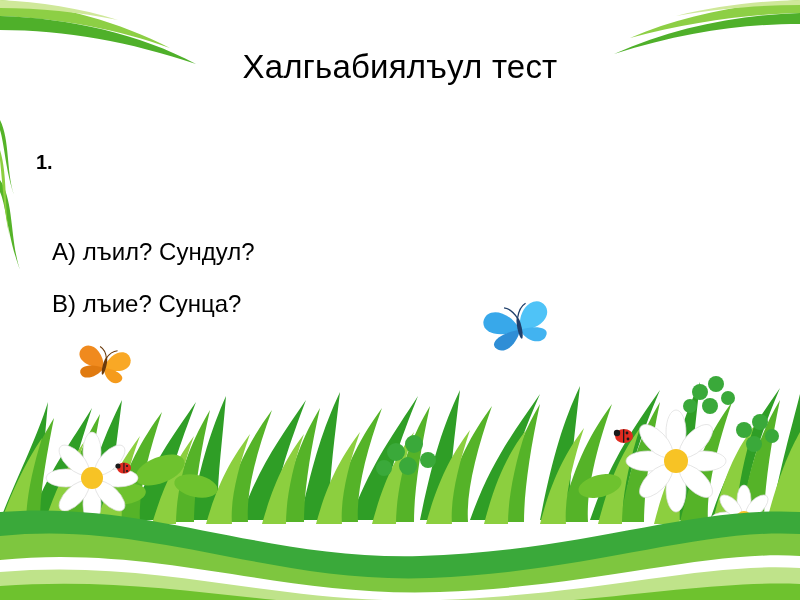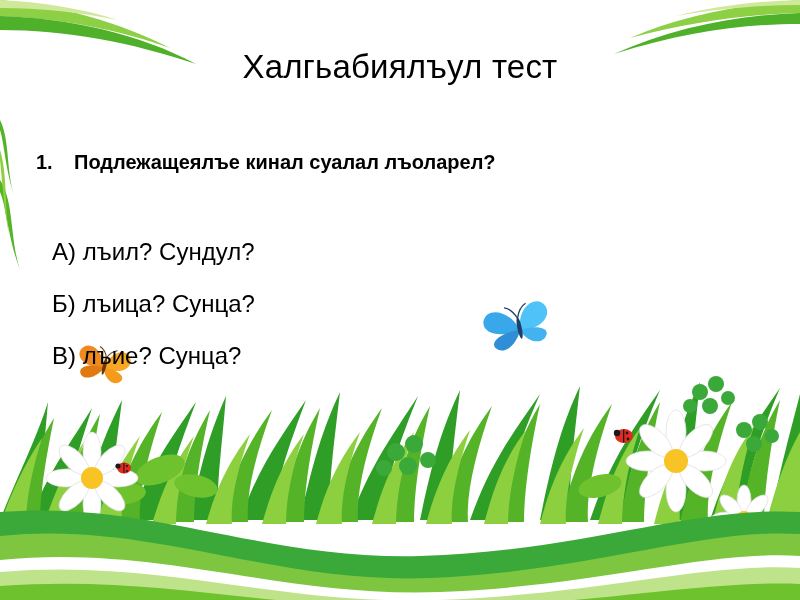--- a/index.html
+++ b/index.html
@@ -265,23 +265,21 @@
       <path d="M0,586 C160,574 280,612 440,608 C600,604 706,580 800,584 L800,600 L0,600 Z" fill="#6ec22e"></path>
     </svg>
   </div>
 
   <div class="content">
 
     <div class="slide-title">Халгьабиялъул тест</div>
 
     <div class="question-block">
       <div class="q-number">1.</div>
-      <div class="q-text">Подлежащеялъе кинал суалал лъоларел?</div>
     </div>
 
     <div class="answers">
       <div class="answer">А) лъил? Сундул?</div>
-      <div class="answer">Б) лъица? Сунца?</div>
       <div class="answer">В) лъие? Сунца?</div>
     </div>
 
   </div>
 </div>
 
 </body></html>

